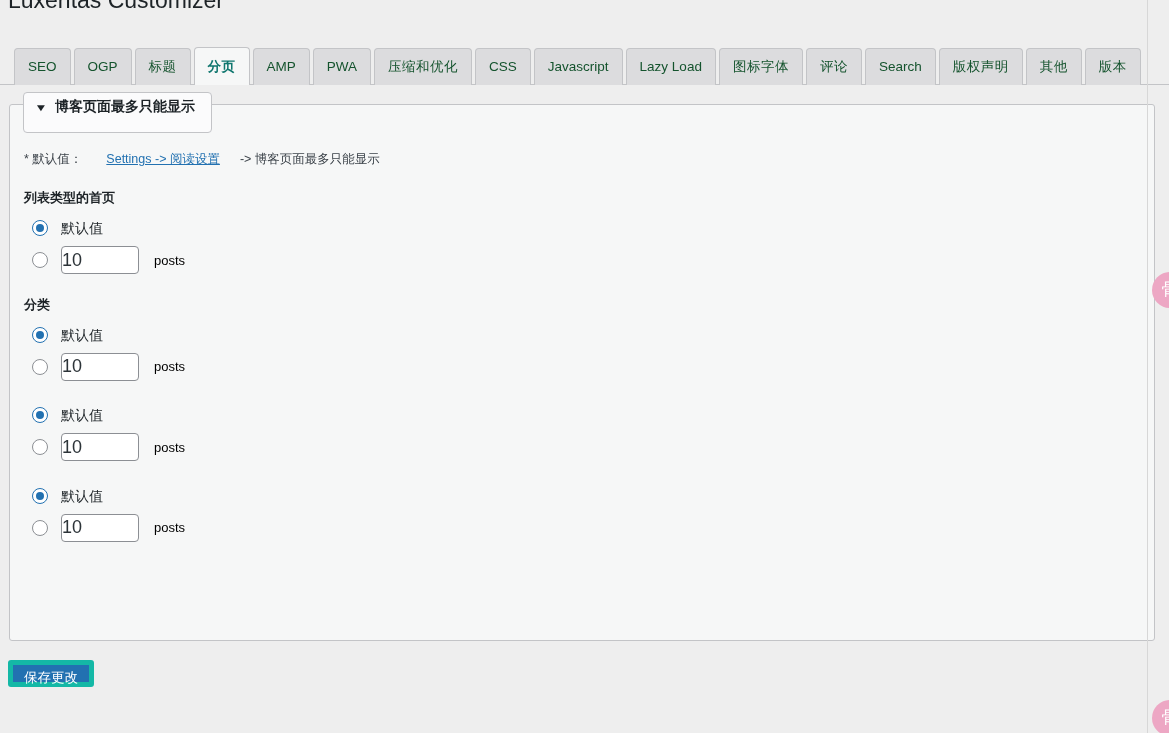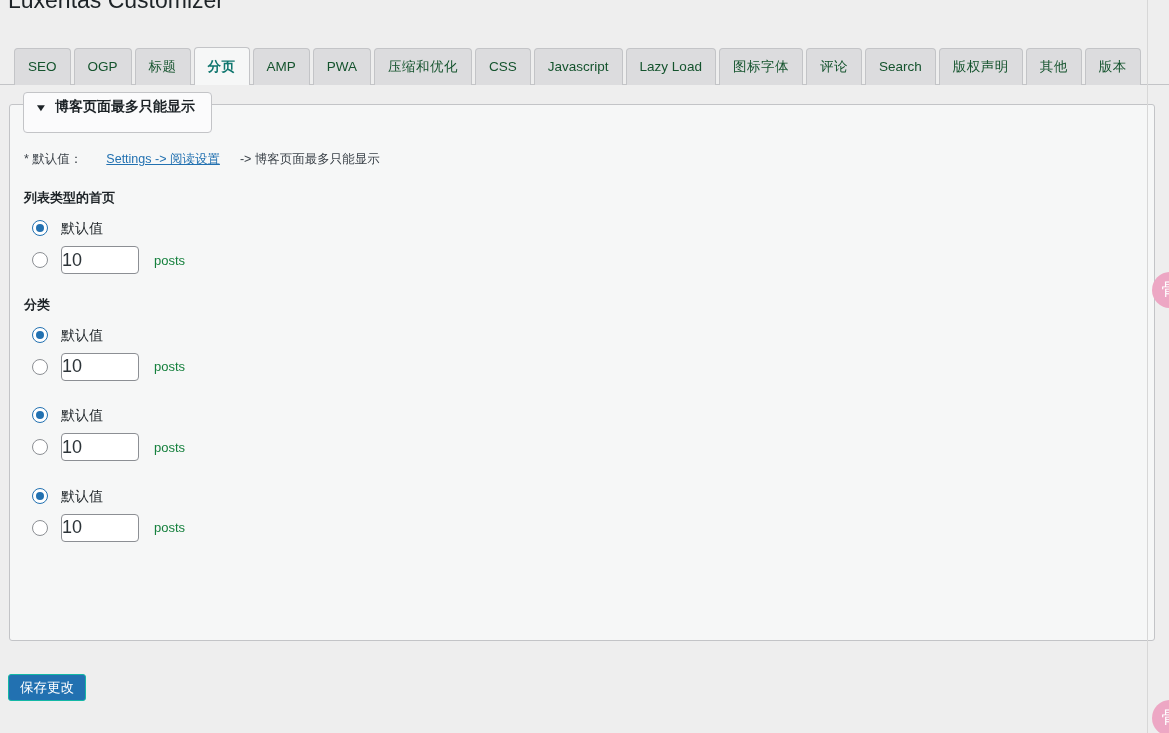--- a/index.html
+++ b/index.html
@@ -186,33 +186,33 @@
     border-radius: 4px;
     background: #fff;
     font-family: "Liberation Sans", "DejaVu Sans", sans-serif;
     font-size: 18px;
     color: #2c3338;
     outline: none;
   }
   .unit {
     margin-left: 15px;
     font-size: 13px;
-    color: #15803d;
+    color: #000000;
   }
 
   
   .save-button {
     position: absolute;
     left: 8px;
-    top: 674px;
+    top: 660px;
     height: 27px;
     box-sizing: border-box;
     padding: 0 11px;
     background: #2271b1;
-    border: 1px solid #14b8a6;
+    border: 5px solid #14b8a6;
     border-radius: 3px;
     color: #fff;
     font-family: "Liberation Sans", "DejaVu Sans", sans-serif;
     font-size: 13.5px;
     line-height: 25px;
     cursor: pointer;
   }
 
   
   .edge-badge {

